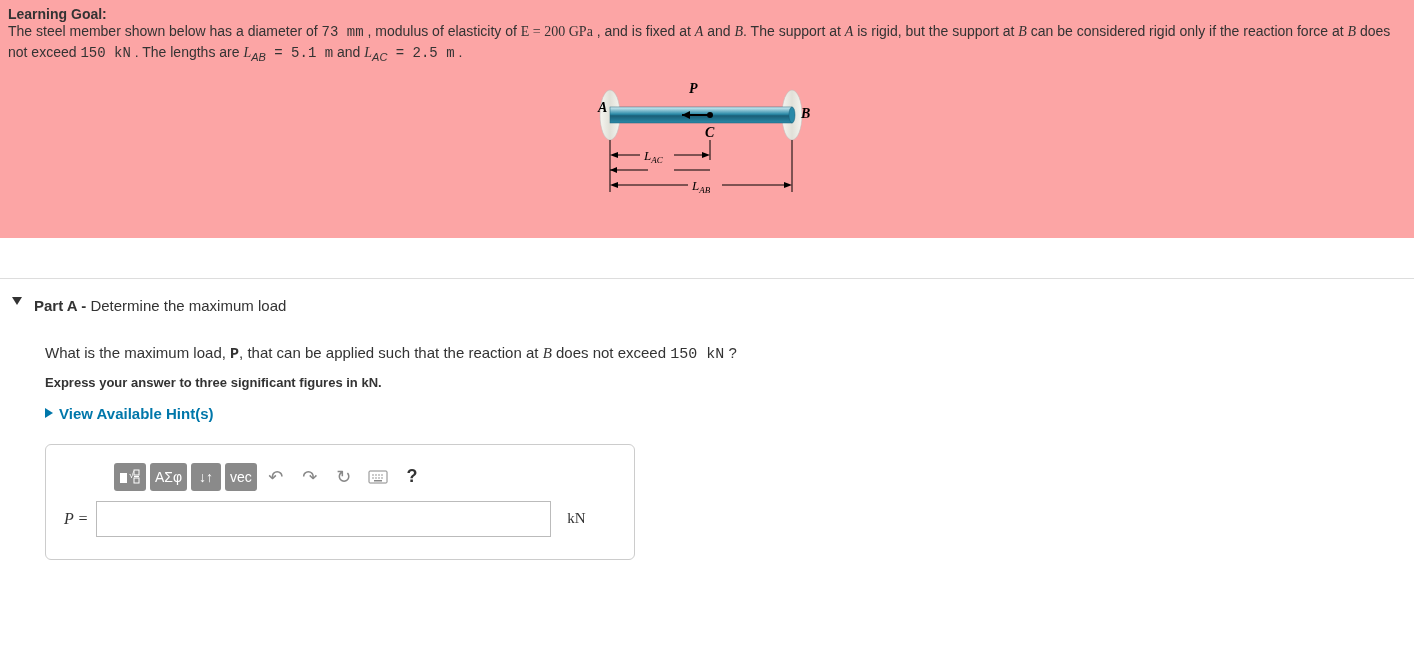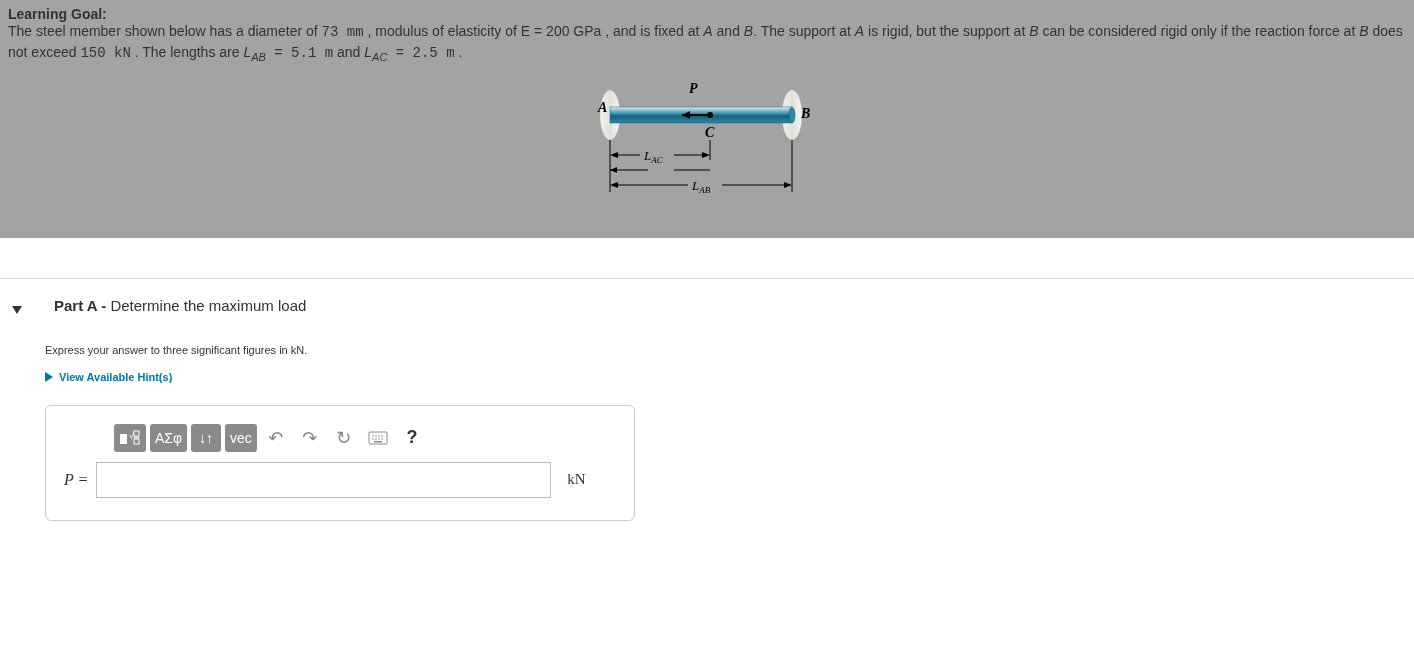--- a/index.html
+++ b/index.html
@@ -4,49 +4,49 @@
 <style>
   * { box-sizing: border-box; }
   body {
     margin: 0;
     font-family: Arial, Helvetica, sans-serif;
     font-size: 14px;
     color: #333;
     background: #fff;
   }
   .header-block {
-    background: #a3a3a3;
+    background: #fca5a5;
     padding: 6px 8px 25px 8px;
   }
   .learning-goal-label { font-weight: bold; }
   .goal-text { margin: 1px 0 10px 0; }
   .problem-text { margin: 0; line-height: 1.4; }
-  .italic { font-style: italic; font-family: Liberation Sans, sans-serif; }
+  .italic { font-style: italic; font-family: Liberation Serif, serif; }
   .serif { font-family: Liberation Mono, monospace; }
   .sub { font-size: 11px; font-style: italic; }
   .diagram-container {
     text-align: center;
     margin-top: 15px;
   }
   .diagram {
     display: inline-block;
     width: 230px;
     height: 130px;
     position: relative;
   }
   .part-section {
     border-top: 1px solid #ddd;
     margin-top: 40px;
     padding: 18px 0 0 0;
   }
   .part-header {
     padding-left: 12px;
     display: flex;
-    align-items: flex-end;
-    gap: 32px;
+    align-items: flex-start;
+    gap: 12px;
   }
   .caret-down {
     width: 0; height: 0;
     border-left: 5px solid transparent;
     border-right: 5px solid transparent;
     border-top: 8px solid #333;
     cursor: pointer;
   }
   .caret-right {
     width: 0; height: 0;
@@ -54,25 +54,25 @@
     border-bottom: 5px solid transparent;
     border-left: 8px solid #0077aa;
     display: inline-block;
     margin-right: 6px;
     cursor: pointer;
   }
   .part-title { font-size: 15px; }
   .part-title .bold { font-weight: bold; }
   .part-body { padding: 30px 0 20px 45px; }
   .question-line { font-size: 15px; margin-bottom: 12px; }
-  .express-line { font-weight: normal; font-size: 11px; margin-bottom: 15px; }
+  .express-line { font-weight: bold; font-size: 13px; margin-bottom: 15px; }
   .hints-link {
     color: #0077aa;
     font-weight: bold;
-    font-size: 11px;
+    font-size: 15px;
     cursor: pointer;
     display: flex;
     align-items: center;
   }
   .answer-box {
     border: 1px solid #ccc;
     border-radius: 6px;
     width: 590px;
     padding: 18px 18px 22px 18px;
     margin-top: 22px;
@@ -188,20 +188,23 @@
 
 <div class="part-section">
   <div class="part-header">
     <div class="caret-down"></div>
     <div class="part-title">
       <span class="bold">Part A - </span><span>Determine the maximum load</span>
     </div>
   </div>
 
   <div class="part-body">
+    <div class="question-line">
+      <span>What is the maximum load, </span><span class="serif" style="font-weight:bold">P</span><span>, that can be applied such that the reaction at </span><span class="italic">B</span><span> does not exceed </span><span class="serif">150 kN</span><span> ?</span>
+    </div>
     <div class="express-line">Express your answer to three significant figures in kN.</div>
     <div class="hints-link">
       <span class="caret-right"></span>
       <span>View Available Hint(s)</span>
     </div>
 
     <div class="answer-box">
       <div class="toolbar">
         <button class="tool-btn">
           <svg width="22" height="18" viewBox="0 0 22 18">

